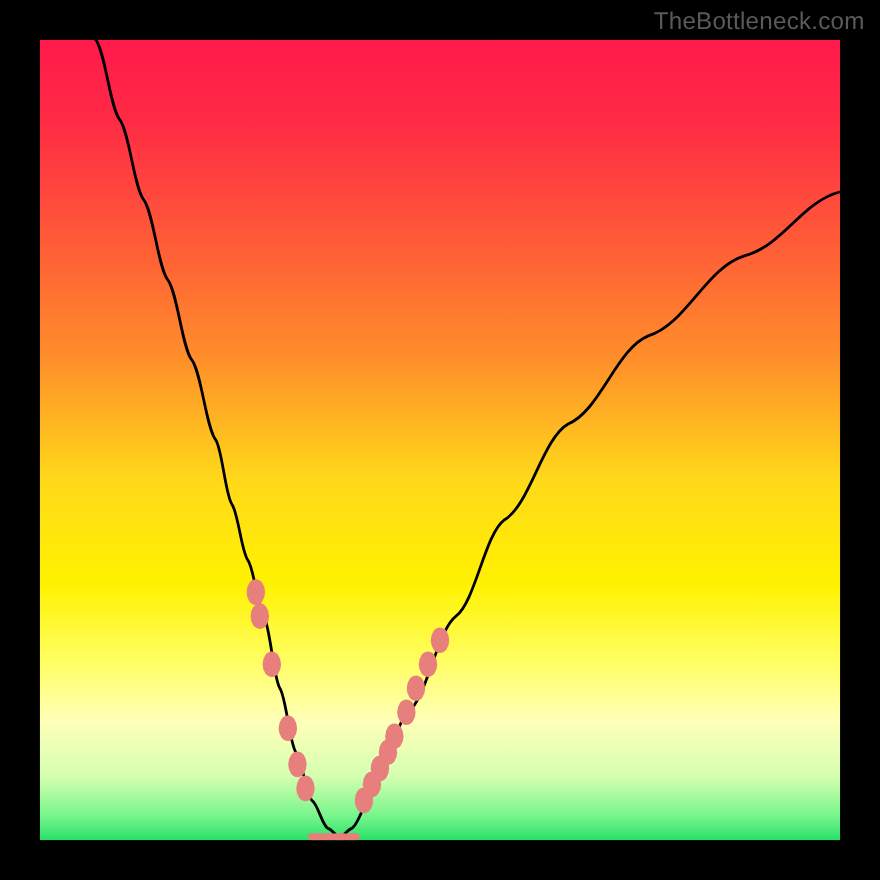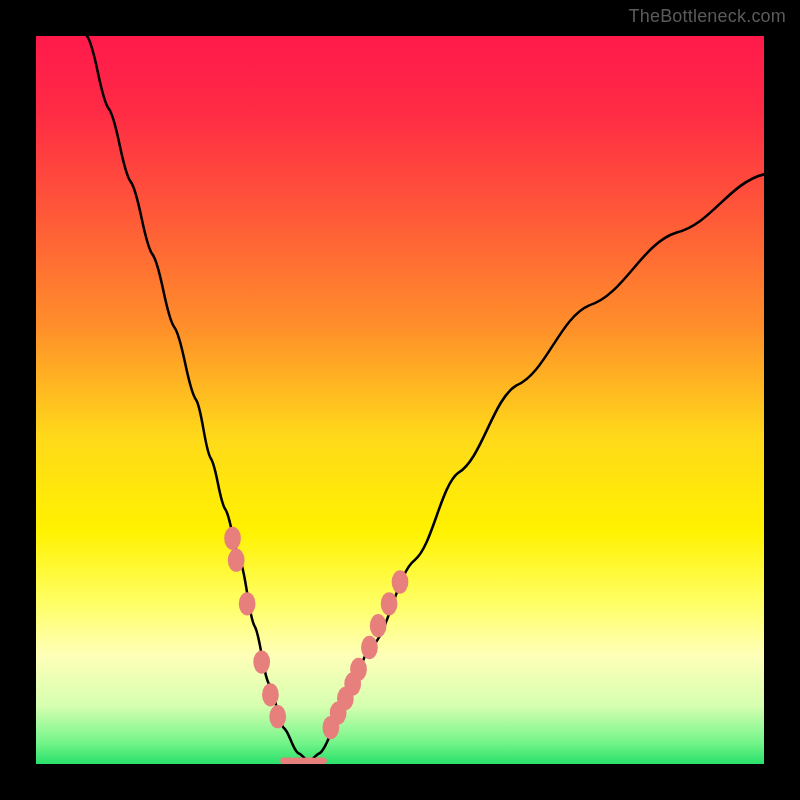--- a/index.html
+++ b/index.html
@@ -36,21 +36,21 @@
     position: absolute;
     top: 0; left: 0;
     width: 100%;
     height: 100%;
   }
   .attribution {
     position: absolute;
     top: 6px;
     right: 14px;
     color: #5a5a5a;
-    font-size: 18px;
+    font-size: 22px;
     font-weight: 400;
     letter-spacing: 0.2px;
   }
 </style>
 </head>
 <body>
 
 <div class="frame">
   <div class="plot">
     <svg class="gradient" viewBox="0 0 100 100" preserveAspectRatio="none">

